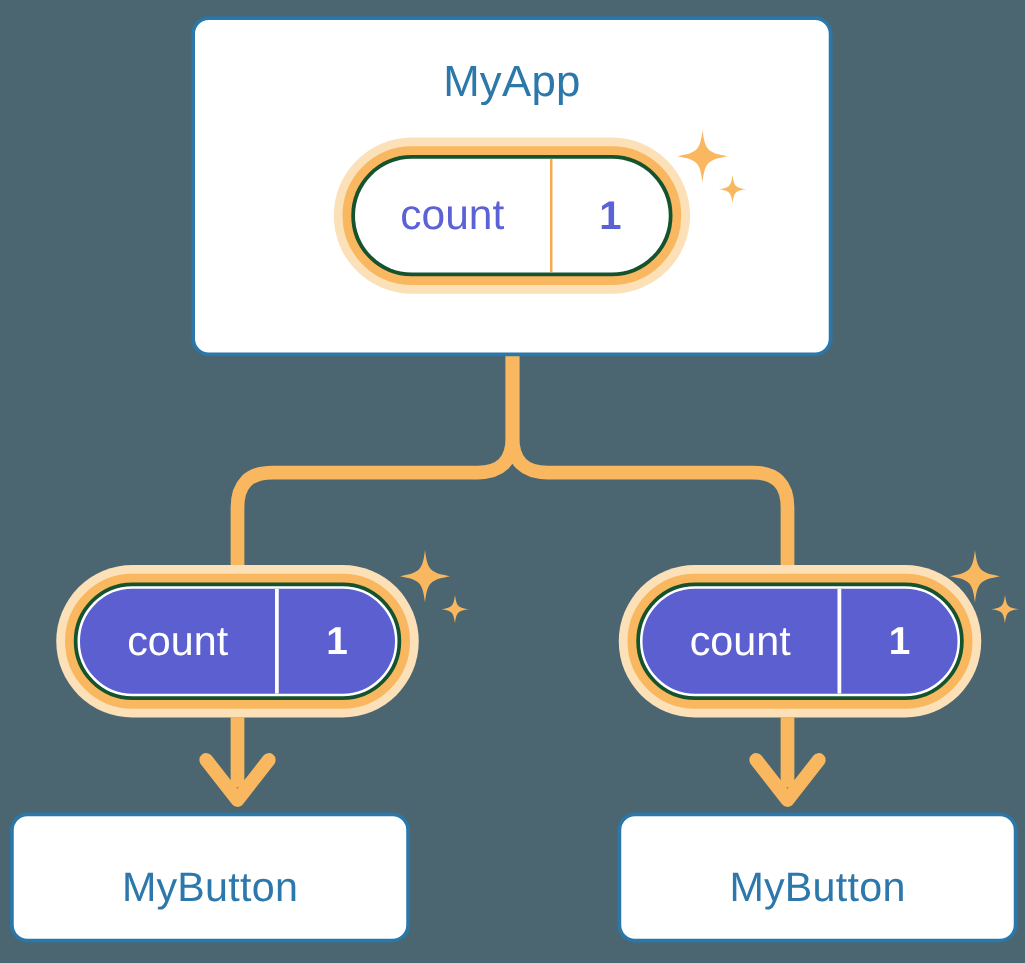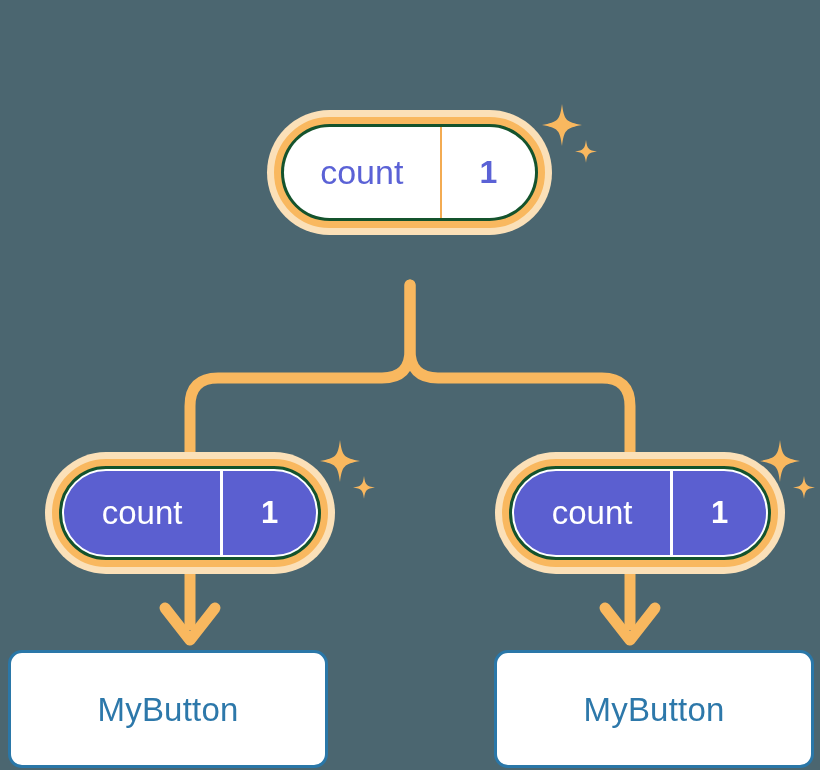--- a/index.html
+++ b/index.html
@@ -51,21 +51,21 @@
     top: 13px;
     width: 513px;
     height: 272px;
   }
   #app-card .card-title {
     margin-top: 30px;
     font-size: 35px;
   }
 
   .btn-card {
-    height: 118px;
+    height: 104px;
   }
   .btn-card .card-title {
     margin-top: 38px;
     font-size: 33px;
   }
   #btn-card-left {
     left: 8px;
     top: 650px;
     width: 320px;
   }
@@ -176,20 +176,23 @@
       <line x1="190" y1="574" x2="190" y2="630" stroke="#f9b85f" stroke-width="11" stroke-linecap="butt"></line>
       <path d="M 165 608 L 190 640 L 215 608" fill="none" stroke="#f9b85f" stroke-width="11" stroke-linecap="round" stroke-linejoin="round"></path>
     </g>
 
     <g>
       <line x1="630" y1="574" x2="630" y2="630" stroke="#f9b85f" stroke-width="11" stroke-linecap="butt"></line>
       <path d="M 605 608 L 630 640 L 655 608" fill="none" stroke="#f9b85f" stroke-width="11" stroke-linecap="round" stroke-linejoin="round"></path>
     </g>
   </svg>
 
+  <div class="card" id="app-card">
+    <div class="card-title">MyApp</div>
+  </div>
 
   <div class="pill pill-light" id="app-pill">
     <div class="pill-ring">
       <div class="pill-body">
         <div class="pill-key">count</div>
         <div class="pill-val">1</div>
       </div>
     </div>
   </div>
 

